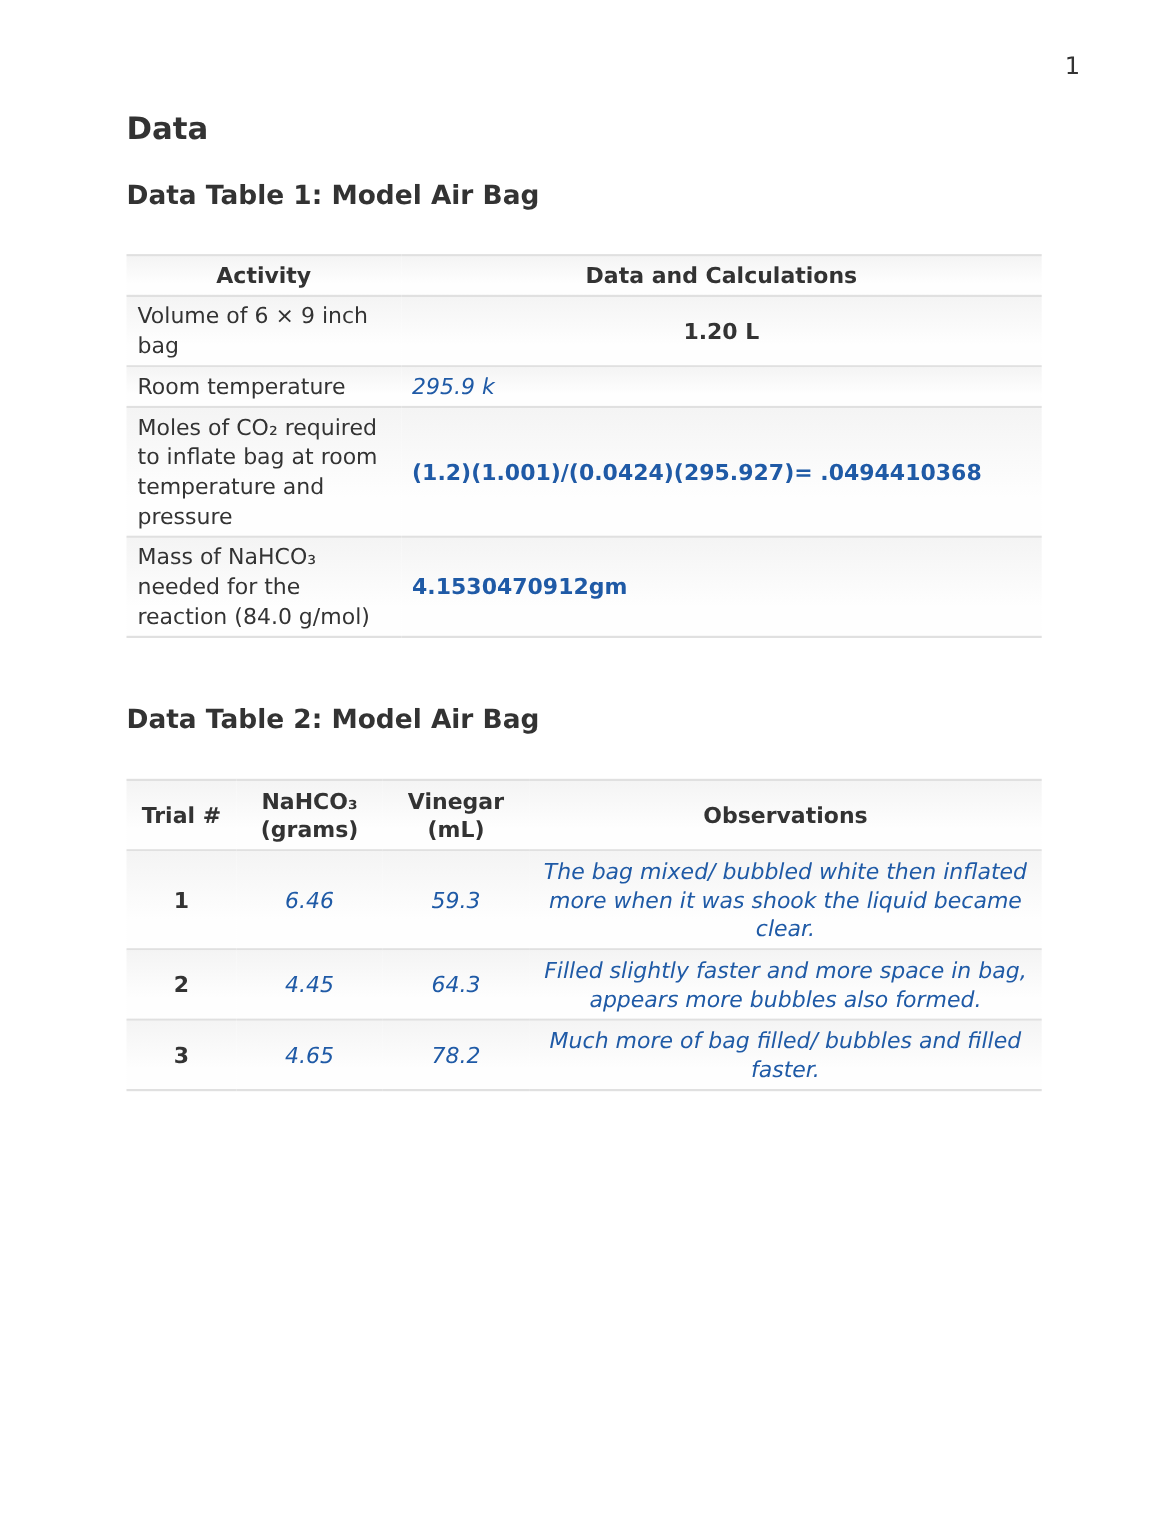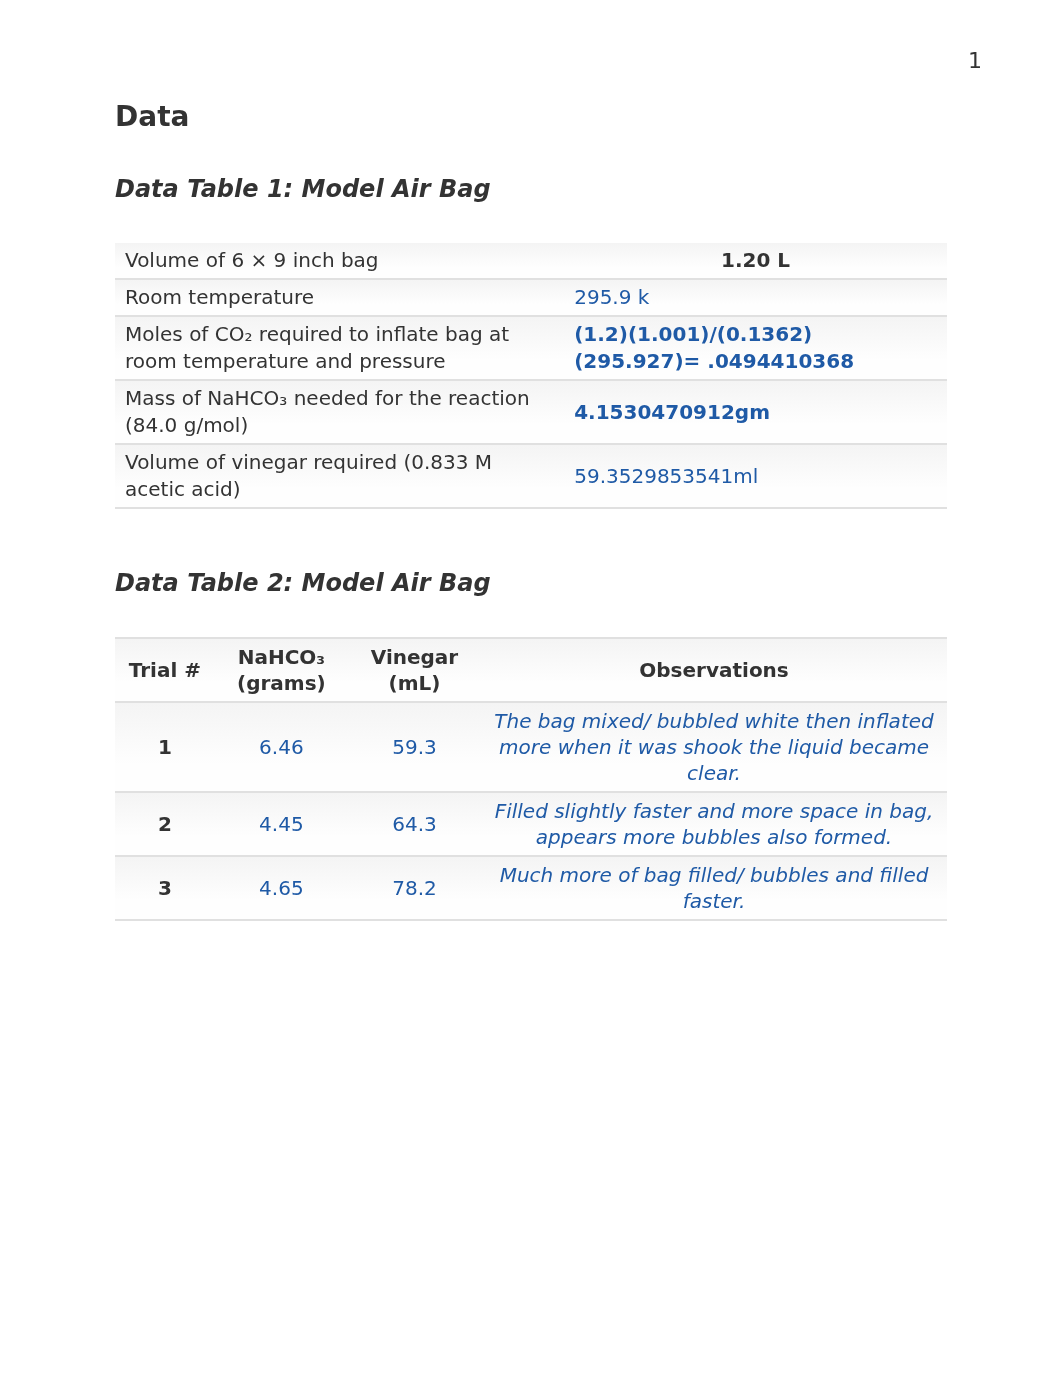--- a/index.html
+++ b/index.html
@@ -19,22 +19,21 @@
     font-size: 22px;
   }
   h2.section-title {
     font-weight: 700;
     font-size: 28px;
     margin: 40px 0 30px 0;
   }
   h2.table-title {
     font-weight: 700;
     font-size: 24px;
-    margin: 42px 0 40px 0;
-    font-style: italic;
+    margin: 30px 0 40px 0;
   }
   table.data-table {
     width: 100%;
     border-collapse: separate;
     border-spacing: 0;
   }
   table.data-table td, table.data-table th {
     padding: 4px 10px;
     font-size: 20px;
     vertical-align: middle;
@@ -45,21 +44,21 @@
   table.data-table tr:first-child th {
     border-top: 2px solid #e0e0e0;
   }
   table.data-table td.shaded, table.data-table th.shaded {
     background: linear-gradient(to bottom, #f4f4f4 0%, #fefefe 70%);
   }
   .activity-col { width: 30%; }
   .data-col { width: 70%; }
   .center { text-align: center; }
   .bold { font-weight: 700; }
-  .blue { color: #1f5aa6; }
+  .blue { color: #1f5aa6; font-style: italic; }
   .blue-bold { color: #1f5aa6; font-weight: 700; }
   .blue-italic { color: #1f5aa6; font-style: italic; }
 
   table.trial-table {
     width: 100%;
     border-collapse: separate;
     border-spacing: 0;
   }
   table.trial-table th, table.trial-table td {
     padding: 5px 8px;
@@ -83,39 +82,39 @@
 <body>
 
 <div class="page-number">1</div>
 
 <h2 class="section-title">Data</h2>
 
 <h2 class="table-title">Data Table 1: Model Air Bag</h2>
 
 <table class="data-table">
   <tbody>
+      <tr>
+    <th class="activity-col shaded center bold">Activity</th>
+    <th class="data-col shaded center bold">Data and Calculations</th>
+  </tr>
   <tr>
     <td class="shaded">Volume of 6 × 9 inch bag</td>
     <td class="shaded bold center">1.20 L</td>
   </tr>
   <tr>
     <td class="shaded">Room temperature</td>
     <td class="shaded blue">295.9 k</td>
   </tr>
   <tr>
     <td class="shaded">Moles of CO₂ required to inflate bag at room temperature and pressure</td>
-    <td class="shaded blue-bold">(1.2)(1.001)/(0.1362)(295.927)= .0494410368</td>
+    <td class="shaded blue-bold">(1.2)(1.001)/(0.0424)(295.927)= .0494410368</td>
   </tr>
   <tr>
     <td class="shaded">Mass of NaHCO₃ needed for the reaction (84.0 g/mol)</td>
     <td class="shaded blue-bold">4.1530470912gm</td>
-  </tr>
-  <tr>
-    <td class="shaded">Volume of vinegar required  (0.833 M acetic acid)</td>
-    <td class="shaded blue">59.3529853541ml</td>
   </tr>
 </tbody>
   </table>
 
 <h2 class="table-title" style="margin-top:60px;">Data Table 2: Model Air Bag</h2>
 
 <table class="trial-table">
   <tbody>
       <tr>
     <th class="col-trial">Trial #</th>

